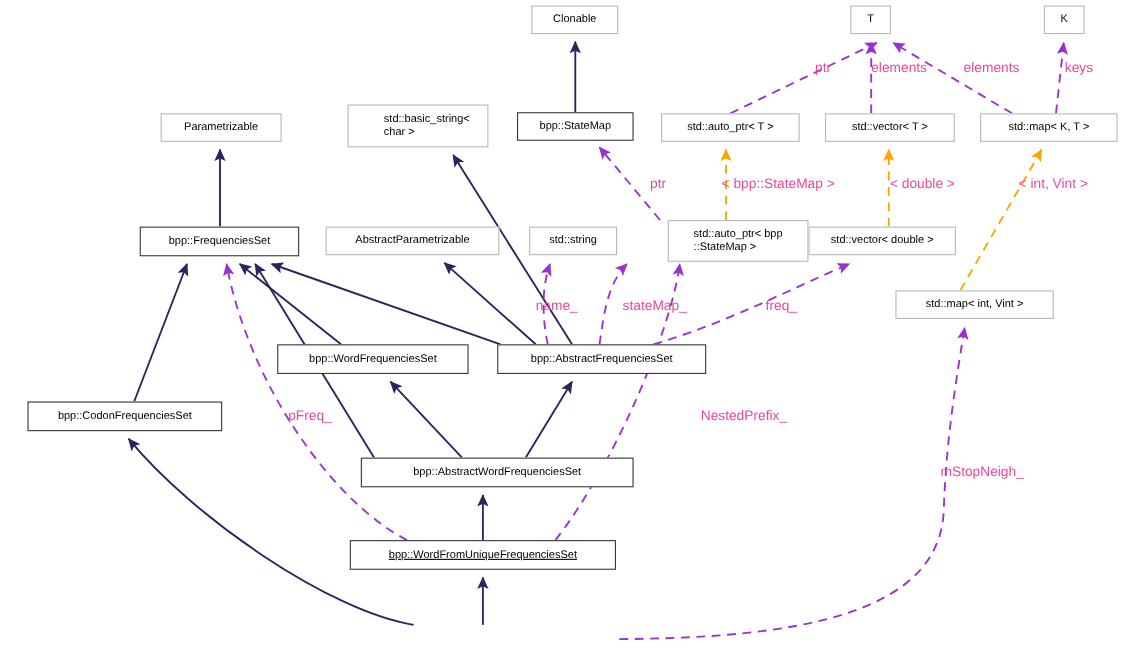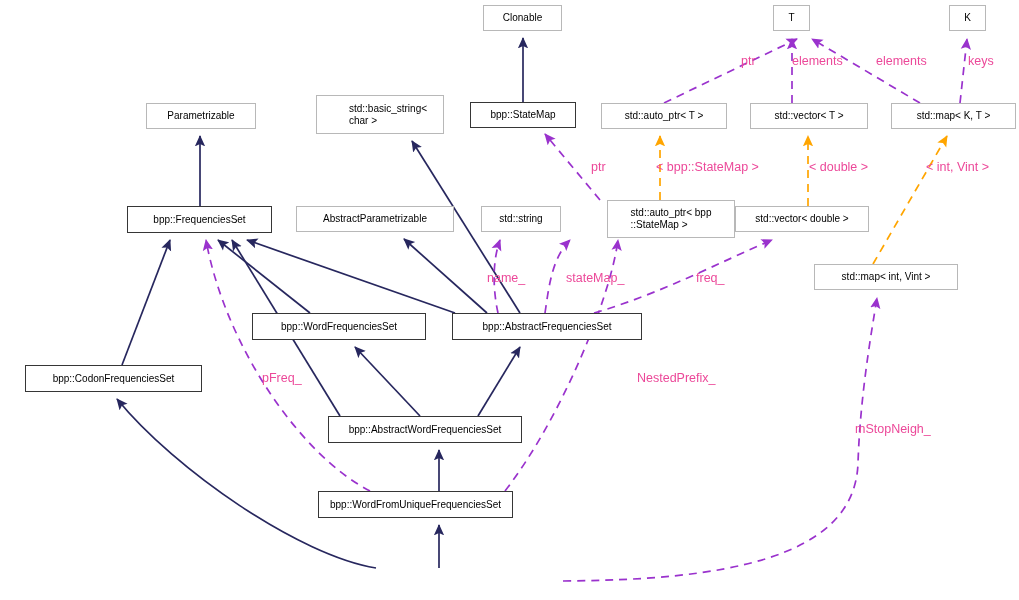--- a/index.html
+++ b/index.html
@@ -118,24 +118,24 @@
   </div>
   <div class="node strong" style="left:252px;top:313px;width:174px;height:27px;">
     <span>bpp::WordFrequenciesSet</span>
   </div>
   <div class="node strong" style="left:452px;top:313px;width:190px;height:27px;">
     <span>bpp::AbstractFrequenciesSet</span>
   </div>
   <div class="node strong" style="left:25px;top:365px;width:177px;height:27px;">
     <span>bpp::CodonFrequenciesSet</span>
   </div>
-  <div class="node strong" style="left:328px;top:416px;width:194px;height:27px;">
+  <div class="node strong" style="left:328px;top:416px;width:248px;height:27px;">
     <span>bpp::AbstractWordFrequenciesSet</span>
   </div>
-  <div class="node strong" style="left:318px;top:491px;width:195px;height:27px;">
+  <div class="node strong" style="left:318px;top:491px;width:242px;height:27px;text-decoration:underline;">
     <span>bpp::WordFromUniqueFrequenciesSet</span>
   </div>
 
   <div class="elabel" style="left:741px;top:54px;">ptr</div>
   <div class="elabel" style="left:792px;top:54px;">elements</div>
   <div class="elabel" style="left:876px;top:54px;">elements</div>
   <div class="elabel" style="left:968px;top:54px;">keys</div>
   <div class="elabel" style="left:591px;top:160px;">ptr</div>
   <div class="elabel" style="left:656px;top:160px;">&lt; bpp::StateMap &gt;</div>
   <div class="elabel" style="left:809px;top:160px;">&lt; double &gt;</div>

